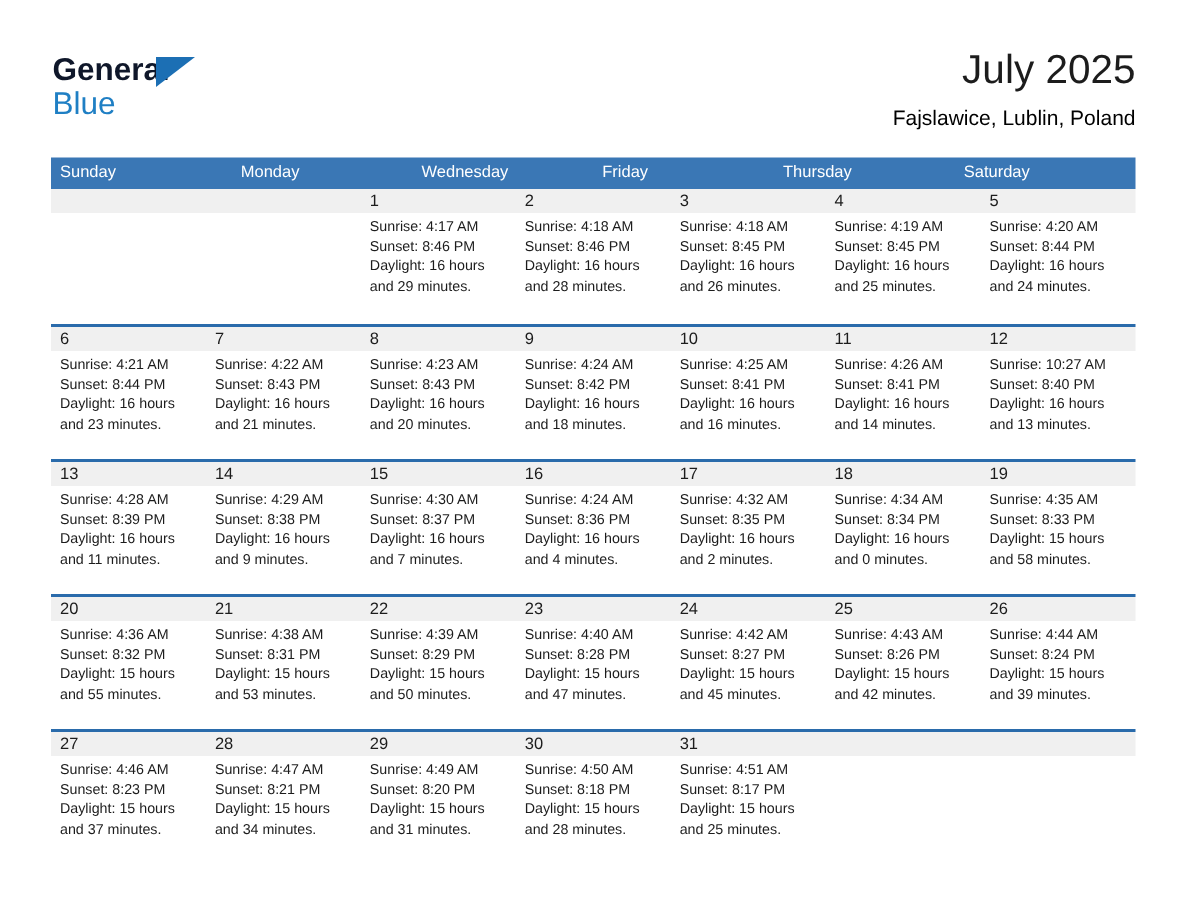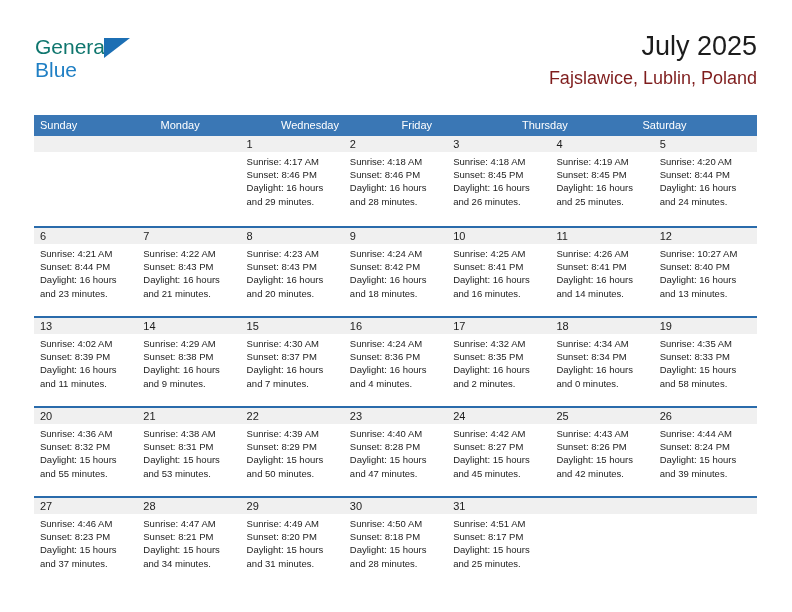--- a/index.html
+++ b/index.html
@@ -31,25 +31,25 @@
   }
   .logo {
     position: absolute;
     left: 0;
     top: 6px;
     width: 190px;
     height: 56px;
   }
   .logo-general {
     font-size: 21px;
-    color: #0f766e;
+    color: #0f172a;
     letter-spacing: 0px;
     line-height: 22px;
     display: block;
-    font-weight: normal;
+    font-weight: bold;
   }
   .logo-blue {
     font-size: 21px;
     color: #1f7fc4;
     line-height: 22px;
     display: block;
     margin-top: 1px;
     font-weight: normal;
   }
   .logo-tri {
@@ -67,32 +67,32 @@
     top: 0;
     text-align: right;
   }
   .cal-title {
     font-size: 27px;
     color: #1c1c1c;
     line-height: 32px;
     white-space: nowrap;
   }
   .cal-subtitle {
-    font-size: 18px;
-    color: #7f1d1d;
+    font-size: 14px;
+    color: #000000;
     line-height: 20px;
     margin-top: 6px;
     white-space: nowrap;
   }
 
   
   .calendar {
     position: absolute;
     left: 34px;
-    top: 115px;
+    top: 105px;
     width: 723px;
   }
   .dow-row {
     display: flex;
     background: #3a77b5;
     height: 21px;
   }
   .dow {
     flex: 1 1 0;
     color: #ffffff;
@@ -305,21 +305,21 @@
               <div class="day-line">Daylight: 16 hours</div>
               <div class="day-line">and 13 minutes.</div>
             </div>
           </div>
         </div>
         <div class="week">
           <div class="week-band"></div>
           <div class="day">
             <div class="day-num">13</div>
             <div class="day-lines">
-              <div class="day-line">Sunrise: 4:02 AM</div>
+              <div class="day-line">Sunrise: 4:28 AM</div>
               <div class="day-line">Sunset: 8:39 PM</div>
               <div class="day-line">Daylight: 16 hours</div>
               <div class="day-line">and 11 minutes.</div>
             </div>
           </div>
           <div class="day">
             <div class="day-num">14</div>
             <div class="day-lines">
               <div class="day-line">Sunrise: 4:29 AM</div>
               <div class="day-line">Sunset: 8:38 PM</div>

